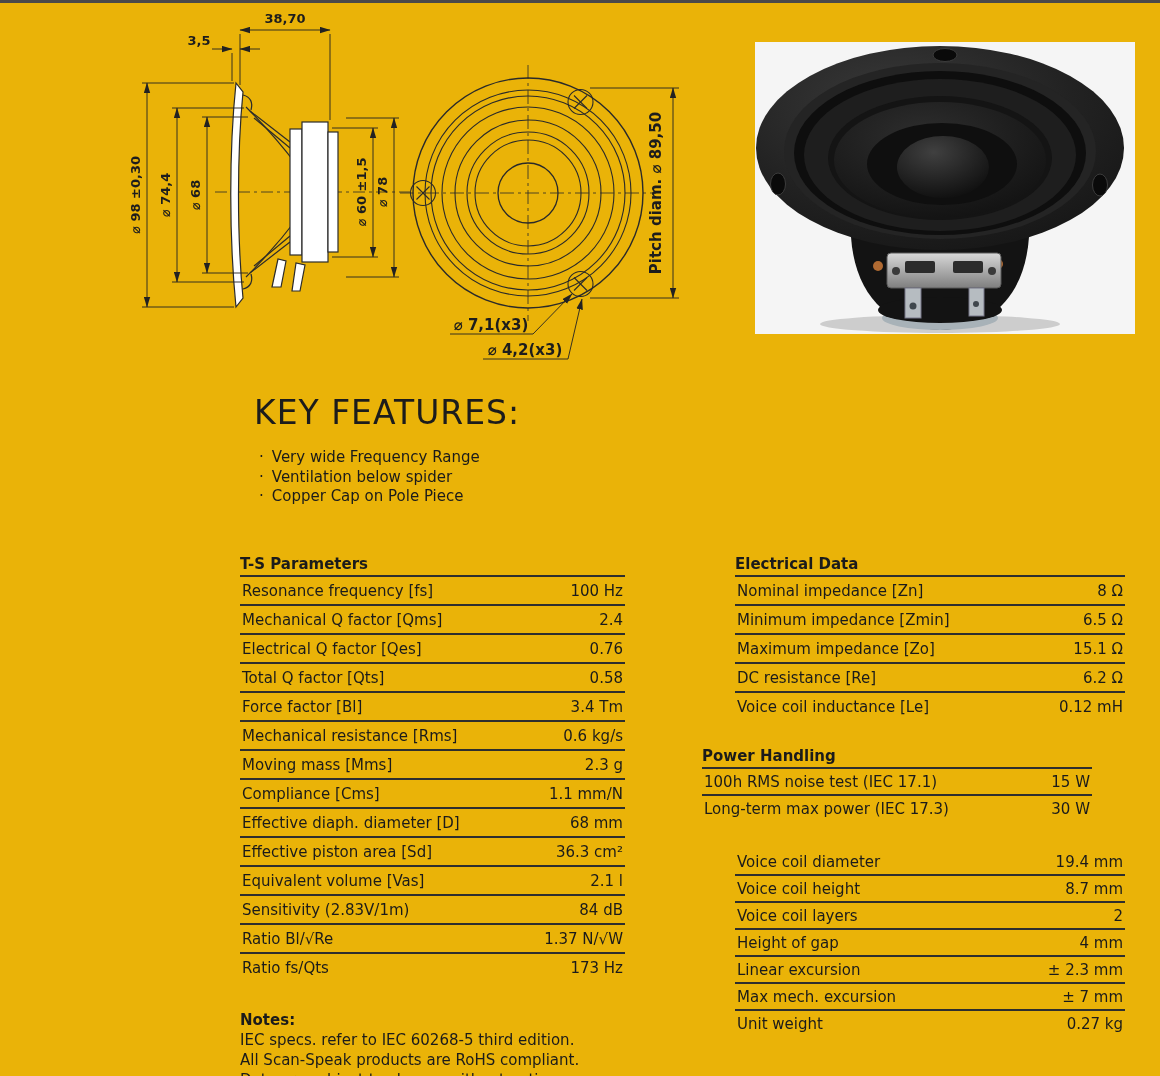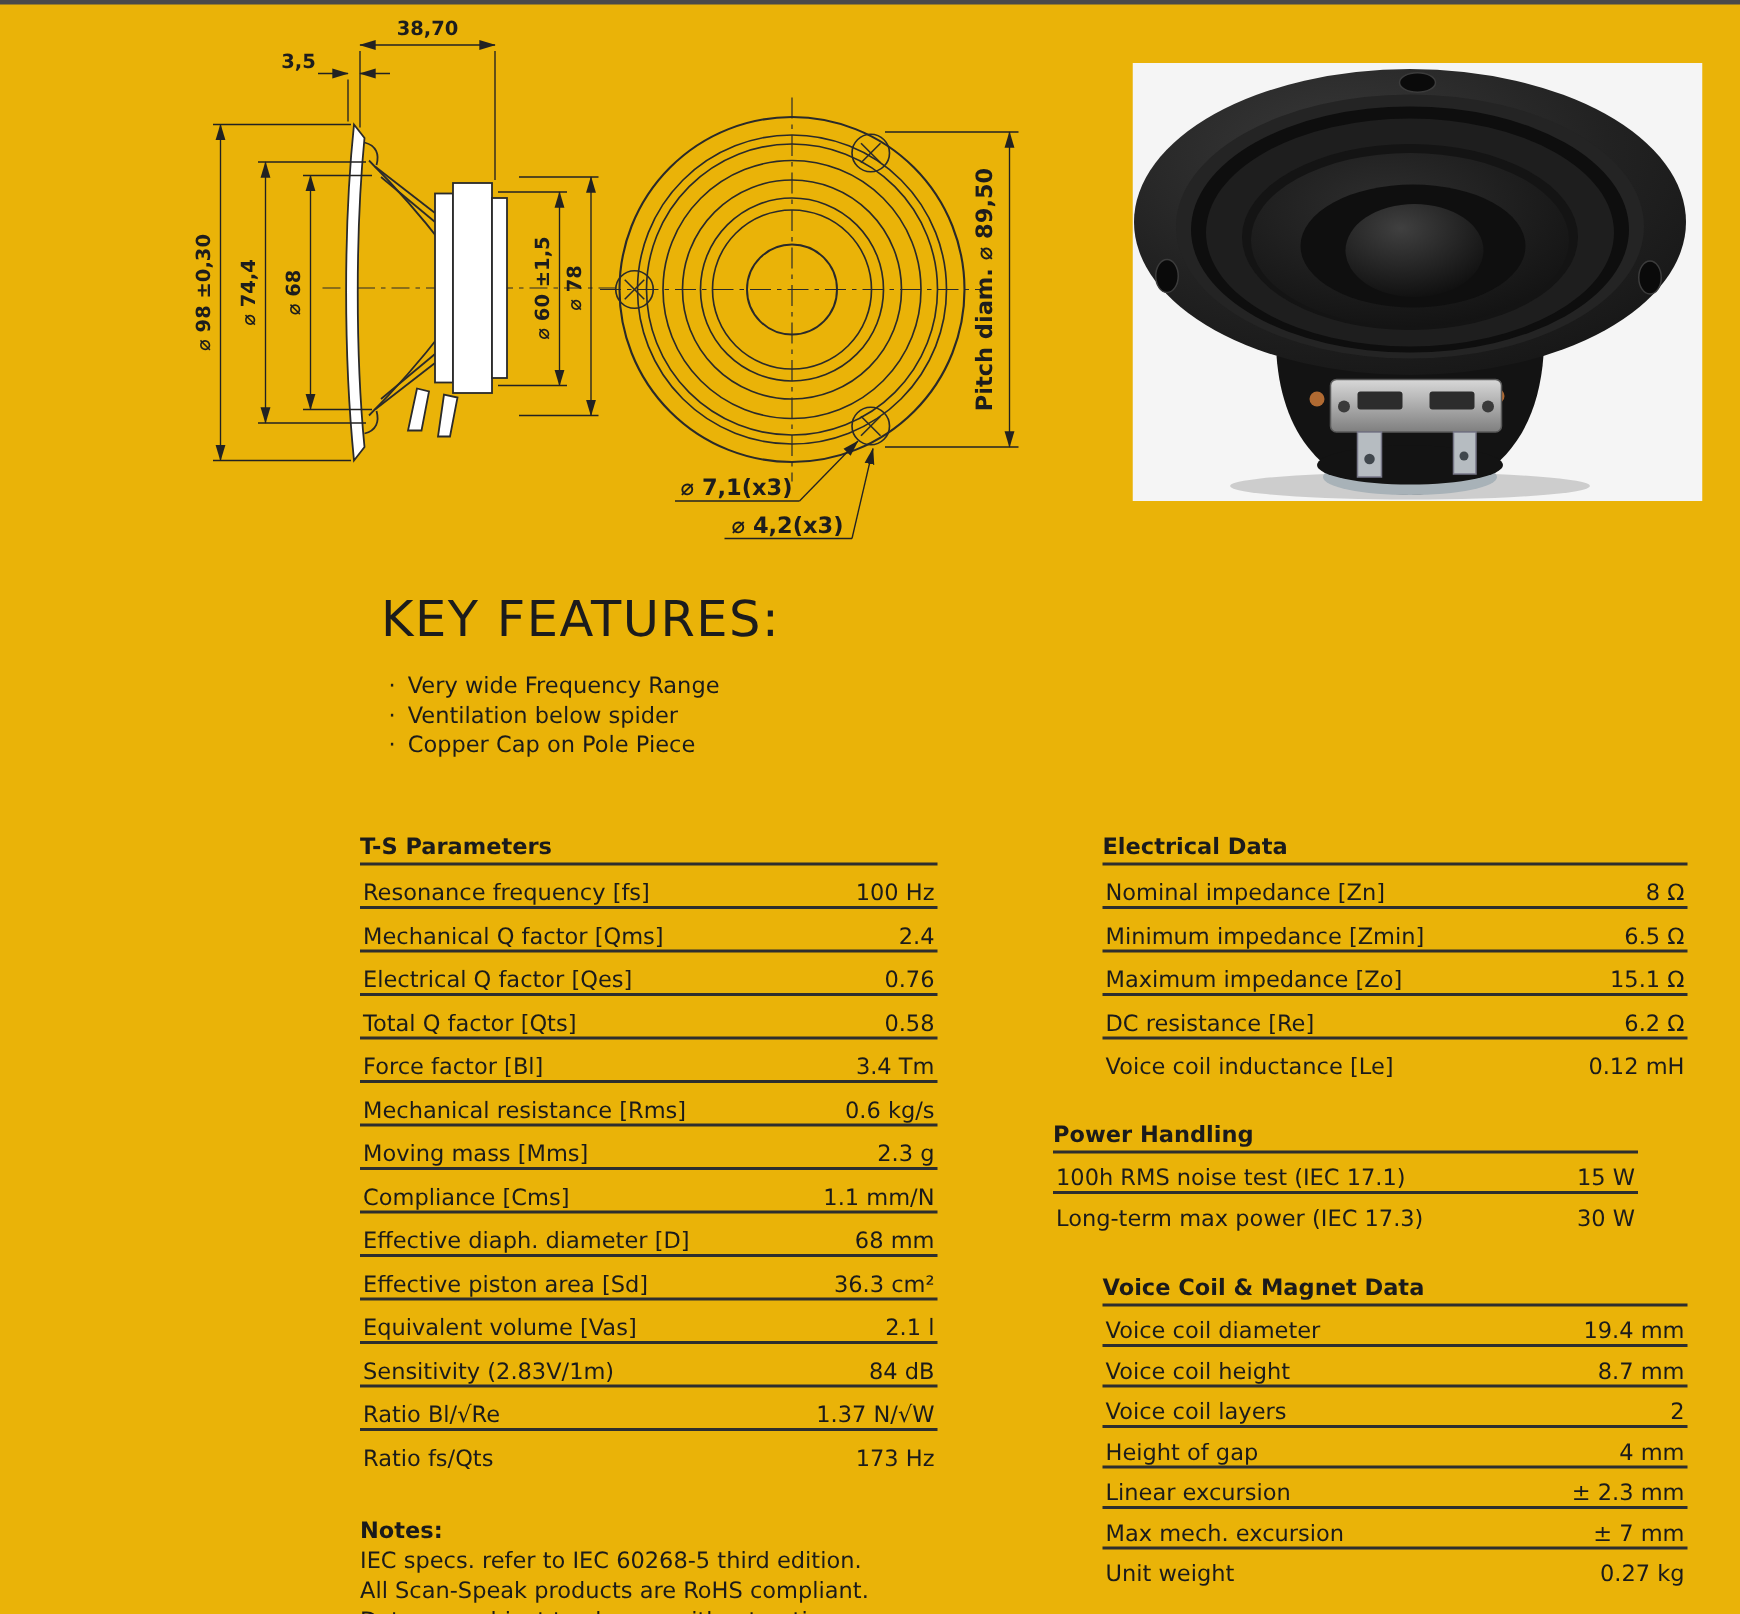--- a/index.html
+++ b/index.html
@@ -8,21 +8,21 @@
   .topbar{position:absolute;left:0;top:0;width:1160px;height:3px;background:#4a4a4a;}
   .drawing{position:absolute;left:120px;top:5px;}
   .photo{position:absolute;left:755px;top:42px;width:380px;height:292px;}
   .kf-title{position:absolute;left:254px;top:393px;font-size:33px;font-weight:400;letter-spacing:1px;color:#1c1c1c;margin:0;}
   ul.feat{position:absolute;margin:0;padding:0;list-style:none;font-size:15px;line-height:19.5px;}
   ul.feat li::before{content:"·";margin-right:8px;}
   .feat-left{left:259px;top:448px;width:430px;}
   .feat-right{left:704px;top:448px;width:440px;}
   .spec-table{position:absolute;font-size:15px;}
   .t-title{font-weight:bold;height:20px;border-bottom:2px solid #2e2e2e;padding-bottom:0;}
-  .row{display:flex;justify-content:space-between;align-items:flex-end;border-bottom:2px solid #2e2e2e;}
+  .row{display:flex;justify-content:space-between;align-items:center;border-bottom:2px solid #2e2e2e;}
   .row:last-child{border-bottom:none;}
   .rows-ts .row, .rows-el .row{height:27px;}
   .rows-pw .row, .rows-vc .row{height:25px;}
   .row .lbl{padding-left:2px;white-space:nowrap;}
   .row .val{padding-right:2px;white-space:nowrap;text-align:right;}
   .tbl-ts{left:240px;top:555px;width:385px;}
   .tbl-el{left:735px;top:555px;width:390px;}
   .tbl-pw{left:702px;top:747px;width:390px;}
   .tbl-vc{left:735px;top:849px;width:390px;}
   .notes{position:absolute;left:240px;top:1010px;width:430px;font-size:15px;line-height:20px;}
@@ -338,21 +338,20 @@
         </div>
 
         <div class="row">
           <span class="lbl">Long-term max power (IEC 17.3)</span>
           <span class="val">30 W</span>
         </div>
       </div>
   </div>
 
   <div class="spec-table tbl-vc">
-    <div class="t-title">Voice Coil &amp; Magnet Data</div>
     <div class="rows-vc">
 
         <div class="row">
           <span class="lbl">Voice coil diameter</span>
           <span class="val">19.4 mm</span>
         </div>
 
         <div class="row">
           <span class="lbl">Voice coil height</span>
           <span class="val">8.7 mm</span>

